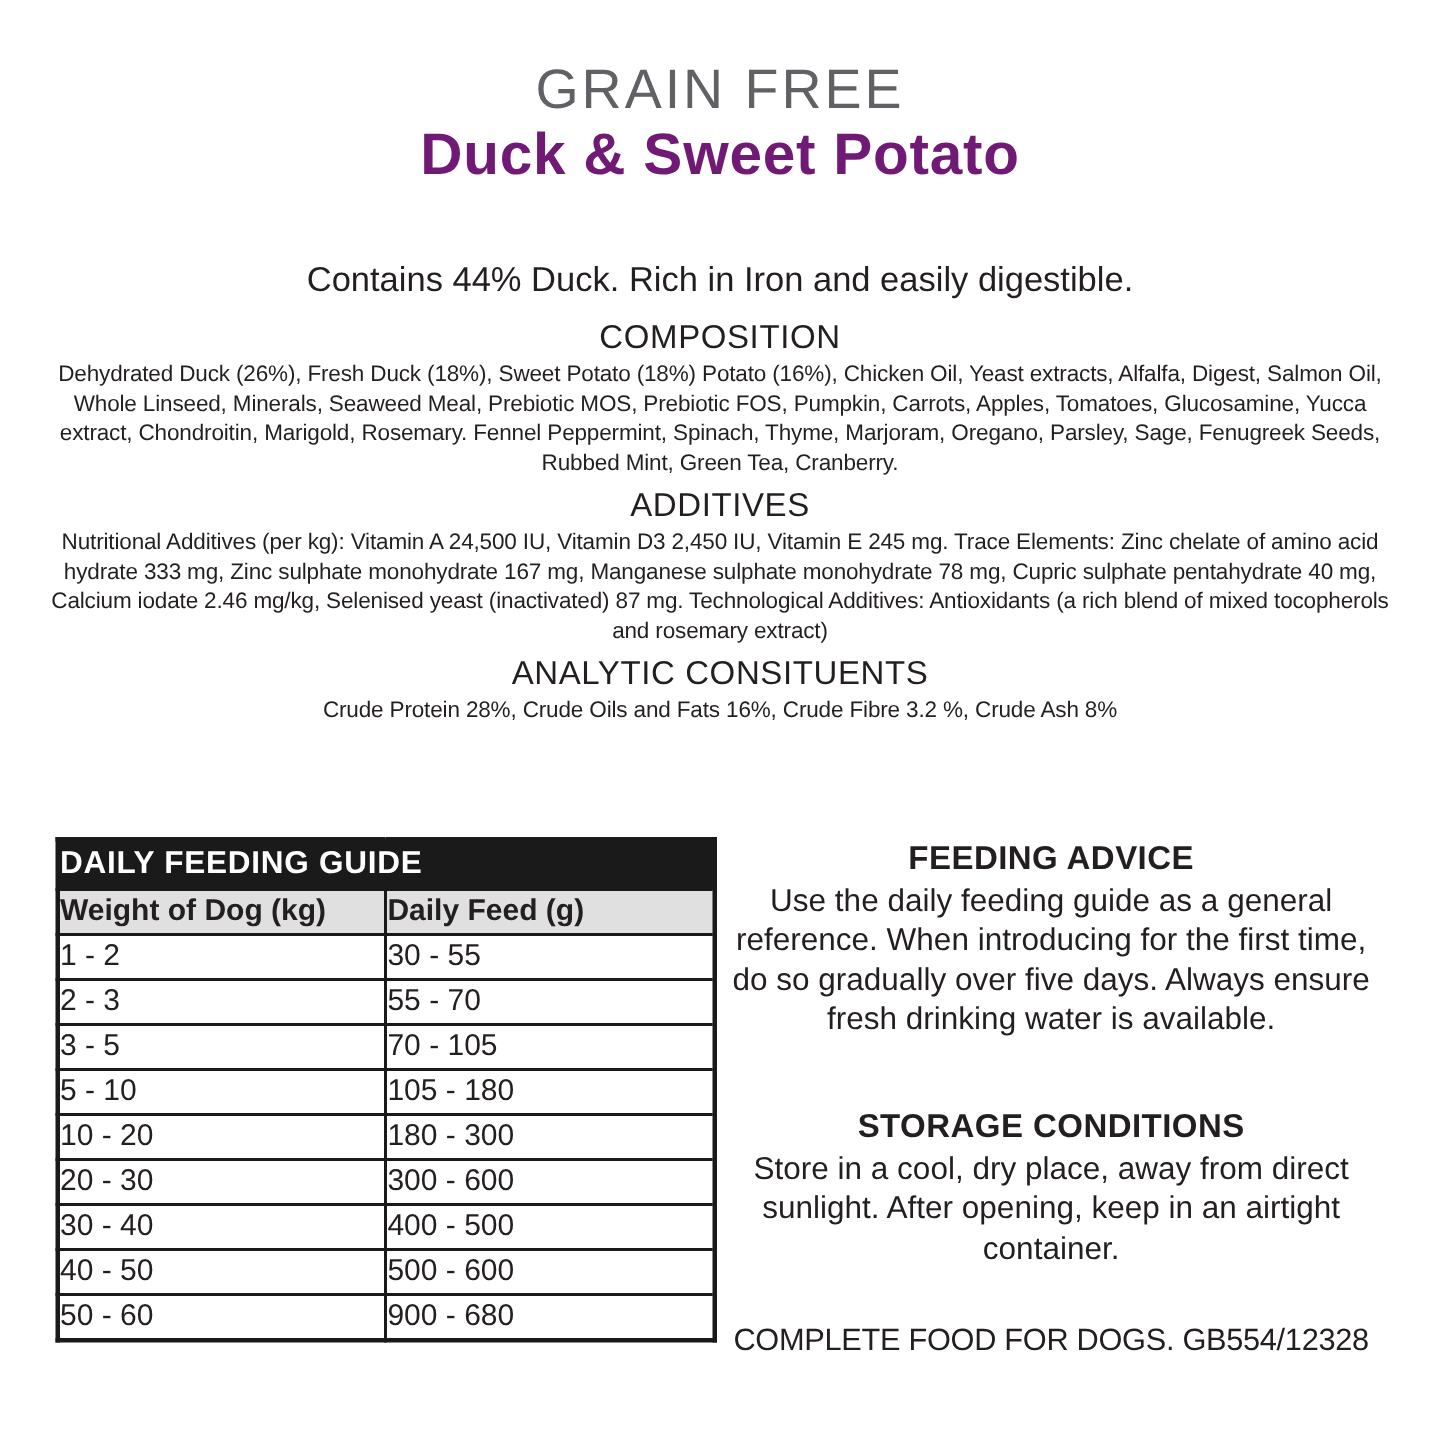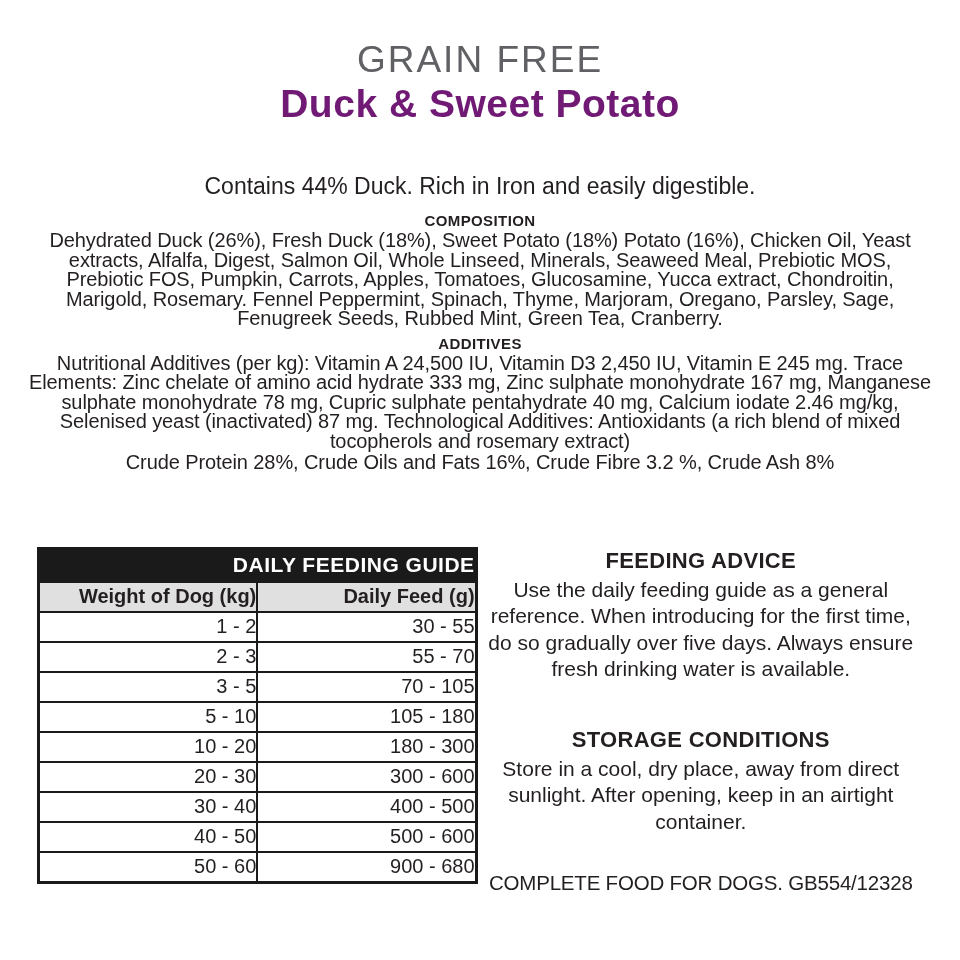--- a/index.html
+++ b/index.html
@@ -39,29 +39,29 @@
   .tagline {
     margin: 47px 0 0 0;
     font-size: 23px;
     line-height: 1.15;
   }
 
   
   .info { text-align: center; }
   .sec-heading {
     margin: 13px 0 0 0;
-    font-size: 15px;
-    font-weight: 700;
+    font-size: 22px;
+    font-weight: 400;
     letter-spacing: 0.4px;
   }
   .sec-heading.tight { margin-top: 6px; }
   .sec-text {
     margin: 2px auto 0 auto;
     max-width: 906px;
-    font-size: 20px;
+    font-size: 15px;
     line-height: 19.5px;
     letter-spacing: -0.1px;
   }
 
   
   .bottom {
     margin-top: 74px;
     padding: 0 8px 0 9px;
     display: flex;
     justify-content: space-between;
@@ -70,21 +70,21 @@
 
   
   .feeding-table {
     width: 446px;
     border-collapse: collapse;
     border: 3px solid #1a1a1a;
     table-layout: fixed;
   }
   .feeding-table th, .feeding-table td {
     border: 2px solid #1a1a1a;
-    text-align: right;
+    text-align: left;
     margin-left: 26px;
   }
   .table-title {
     background: #1a1a1a;
     color: #ffffff;
     font-size: 21px;
     font-weight: 700;
     letter-spacing: 0.5px;
     padding: 3px 0 4px 0;
   }
@@ -137,20 +137,21 @@
     <p class="tagline">Contains 44% Duck. Rich in Iron and easily digestible.</p>
   </header>
 
   <section class="info">
     <h2 class="sec-heading">COMPOSITION</h2>
     <p class="sec-text">Dehydrated Duck (26%), Fresh Duck (18%), Sweet Potato (18%) Potato (16%), Chicken Oil, Yeast extracts, Alfalfa, Digest, Salmon Oil, Whole Linseed, Minerals, Seaweed Meal, Prebiotic MOS, Prebiotic FOS, Pumpkin, Carrots, Apples, Tomatoes, Glucosamine, Yucca extract, Chondroitin, Marigold, Rosemary. Fennel Peppermint, Spinach, Thyme, Marjoram, Oregano, Parsley, Sage, Fenugreek Seeds, Rubbed Mint, Green Tea, Cranberry.</p>
 
     <h2 class="sec-heading tight">ADDITIVES</h2>
     <p class="sec-text">Nutritional Additives (per kg): Vitamin A 24,500 IU, Vitamin D3 2,450 IU, Vitamin E 245 mg. Trace Elements: Zinc chelate of amino acid hydrate 333 mg, Zinc sulphate monohydrate 167 mg, Manganese sulphate monohydrate 78 mg, Cupric sulphate pentahydrate 40 mg, Calcium iodate 2.46 mg/kg, Selenised yeast (inactivated) 87 mg. Technological Additives: Antioxidants (a rich blend of mixed tocopherols and rosemary extract)</p>
 
+    <h2 class="sec-heading tight">ANALYTIC CONSITUENTS</h2>
     <p class="sec-text">Crude Protein 28%, Crude Oils and Fats 16%, Crude Fibre 3.2 %, Crude Ash 8%</p>
   </section>
 
   <div class="bottom">
 
     <table class="feeding-table">
       <thead>
         <tr>
           <th class="table-title" colspan="2">DAILY FEEDING GUIDE</th>
         </tr>

